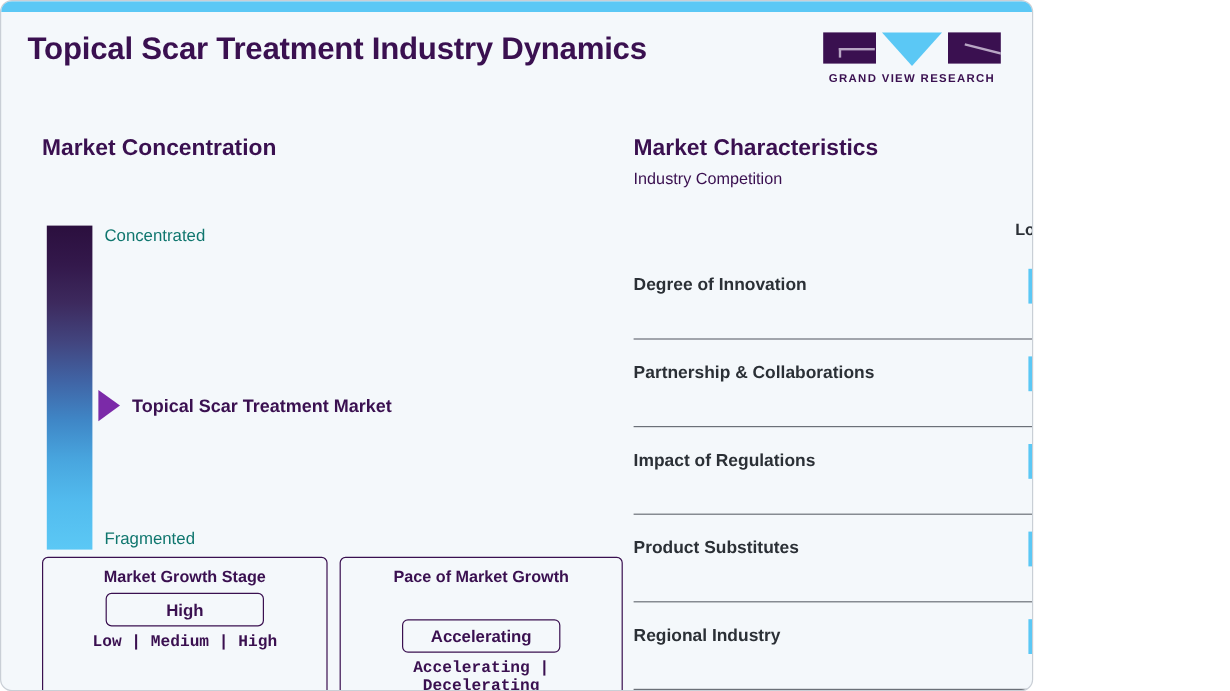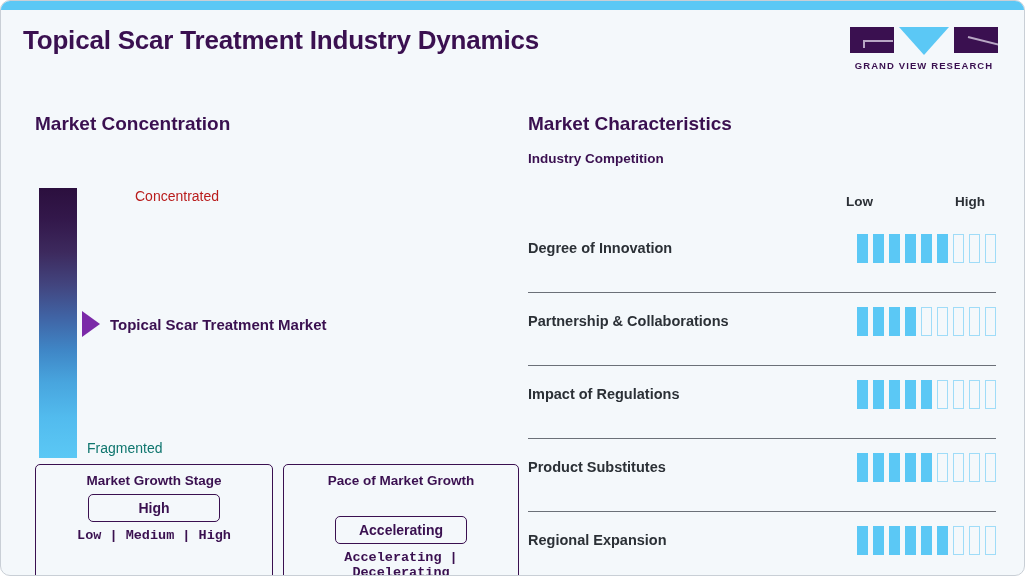--- a/index.html
+++ b/index.html
@@ -6,21 +6,21 @@
   html, body {
     margin: 0;
     padding: 0;
     background: #ffffff;
   }
   body {
     font-family: "Liberation Sans", sans-serif;
   }
   .page {
     position: relative;
-    width: 1025px;
+    width: 861px;
     height: 576px;
     box-sizing: border-box;
     background: #f4f8fb;
     border: 1px solid #c9cfd6;
     border-radius: 10px;
     overflow: hidden;
   }
   .top-accent {
     position: absolute;
     top: 0; left: 0; right: 0;
@@ -126,22 +126,21 @@
       #3f86c6 60%,
       #48a5de 72%,
       #52bbee 85%,
       #5BC8F5 100%);
   }
   .lbl-concentrated {
     position: absolute;
     left: 52px;
     top: 0px;
     font-size: 14px;
-    color: #b91c1c;
-    margin-left: 48px;
+    color: #0f766e;
   }
   .lbl-fragmented {
     position: absolute;
     left: 52px;
     bottom: 2px;
     font-size: 14px;
     color: #0f766e;
   }
   .marker {
     position: absolute;
@@ -206,24 +205,23 @@
     font-family: Liberation Mono, monospace;
   }
   
   .right-panel {
     position: absolute;
     left: 527px;
     top: 112px;
     width: 468px;
   }
   .subsection-sub {
-    margin-top: 16px;
+    margin-top: 6px;
     font-size: 13.5px;
     color: #3A1050;
-    font-weight: bold;
   }
   .scale-row {
     position: relative;
     height: 20px;
     margin-top: 28px;
   }
   .scale-low, .scale-high {
     position: absolute;
     top: 0;
     font-size: 13.5px;
@@ -281,21 +279,21 @@
     <div class="logo-text">GRAND VIEW RESEARCH</div>
   </div>
 
   <div class="left-panel">
     <div class="section-title">Market Concentration</div>
 
     <div class="gradient-wrap">
       <div class="gradient-bar"></div>
       <div class="lbl-concentrated">Concentrated</div>
       <div class="lbl-fragmented">Fragmented</div>
-      <div class="marker" style="top: 123px;">
+      <div class="marker" style="top: 137px;">
         <div class="marker-arrow"></div>
         <div class="marker-label">Topical Scar Treatment Market</div>
       </div>
     </div>
   </div>
 
   <div class="stat-boxes">
     <div class="stat-box growth">
       <div class="stat-title">Market Growth Stage</div>
       <div class="stat-value-pill">High</div>
@@ -368,21 +366,21 @@
             <span class="tick filled"></span>
             <span class="tick filled"></span>
             <span class="tick filled"></span>
             <span class="tick empty"></span>
             <span class="tick empty"></span>
             <span class="tick empty"></span>
             <span class="tick empty"></span>
           </div>
         </div>
         <div class="char-row">
-          <div class="char-label">Regional Expansion</div>
+          <div class="char-label">Regional Industry</div>
           <div class="char-bars">
             <span class="tick filled"></span>
             <span class="tick filled"></span>
             <span class="tick filled"></span>
             <span class="tick filled"></span>
             <span class="tick filled"></span>
             <span class="tick filled"></span>
             <span class="tick empty"></span>
             <span class="tick empty"></span>
             <span class="tick empty"></span>

